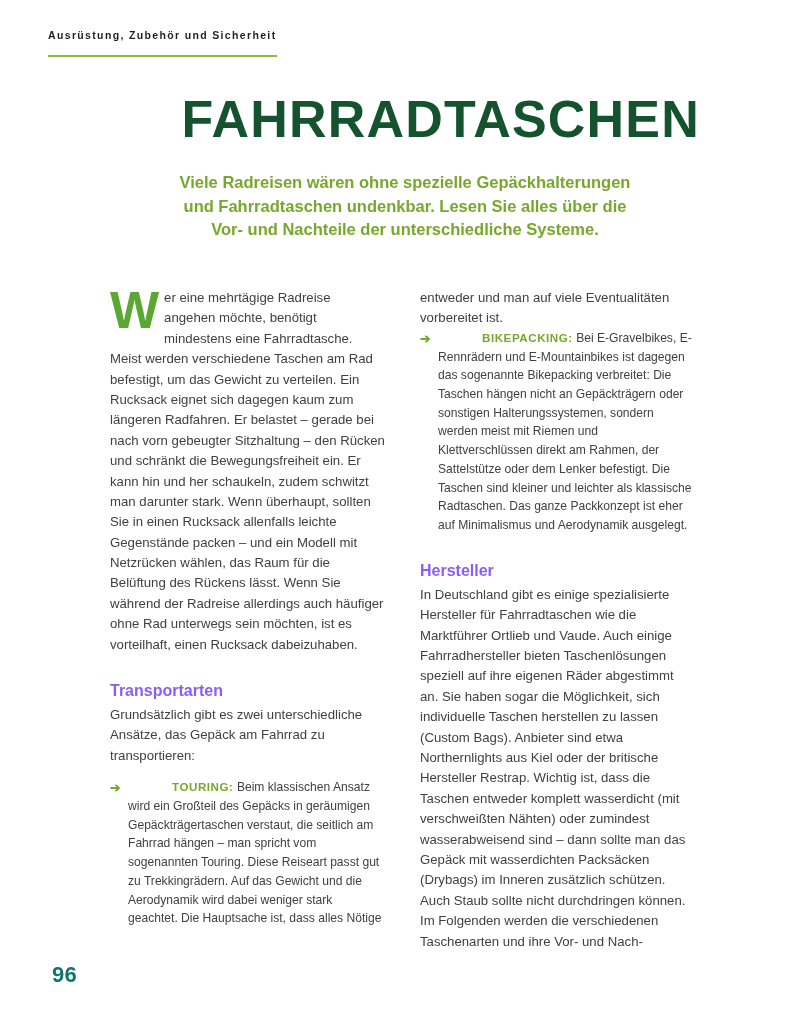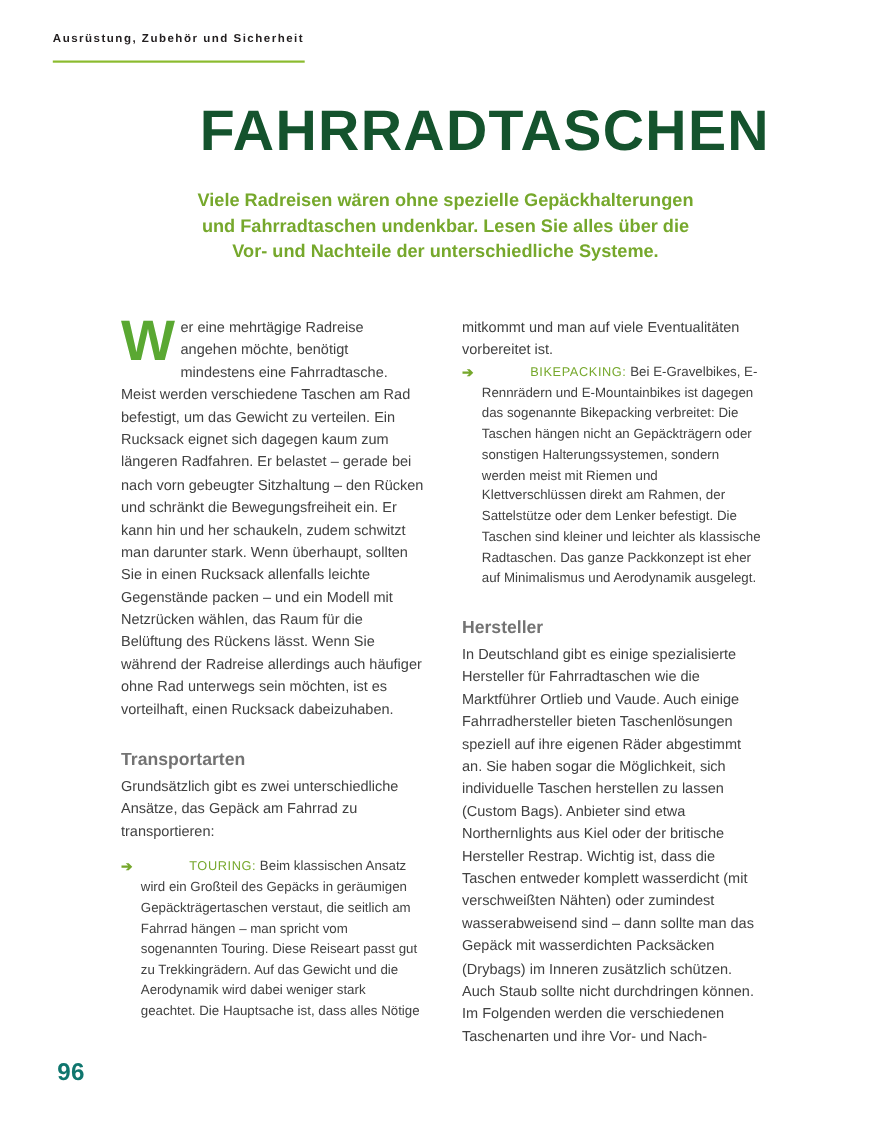--- a/index.html
+++ b/index.html
@@ -92,21 +92,21 @@
     line-height: 0.82;
     font-weight: bold;
     color: #5aa832;
     margin: 1px 6px 0 0;
     letter-spacing: -1px;
   }
 
   h2.section-head {
     font-size: 16px;
     font-weight: bold;
-    color: #737373;
+    color: #8b5cf6;
     margin: 26px 0 4px 0;
     line-height: 1.25;
   }
 
   ul.list {
     list-style: none;
     margin: 12px 0 0 0;
     padding: 0;
   }
   ul.list li {
@@ -122,21 +122,21 @@
     position: absolute;
     left: 0;
     top: 1px;
     color: #76a82c;
     font-size: 12.5px;
     line-height: 1.55;
     font-weight: bold;
   }
   .li-label {
     color: #76a82c;
-    font-weight: normal;
+    font-weight: bold;
     letter-spacing: 0.55px;
     font-size: 11.6px;
     padding-left: 44px;
   }
   ul.list li .li-text {
     font-size: 12.1px;
     line-height: 1.55;
   }
 
   
@@ -179,21 +179,21 @@
 
       <ul class="list">
         <li>
           <span class="arrow-icon">➔</span>
           <span class="li-text"><span class="li-label">TOURING:</span><span> Beim klassischen Ansatz wird ein Großteil des Gepäcks in geräumigen Gepäckträgertaschen verstaut, die seitlich am Fahrrad hängen – man spricht vom sogenannten Touring. Diese Reiseart passt gut zu Trekkingrädern. Auf das Gewicht und die Aerodynamik wird dabei weniger stark geachtet. Die Hauptsache ist, dass alles Nötige</span></span>
         </li>
       </ul>
     </div>
 
     <div class="col col-right">
-      <p class="body">mitkommt und man auf viele Eventualitäten vorbereitet ist.</p>
+      <p class="body">entweder und man auf viele Eventualitäten vorbereitet ist.</p>
 
       <ul class="list">
         <li>
           <span class="arrow-icon">➔</span>
           <span class="li-text"><span class="li-label">BIKEPACKING:</span><span> Bei E-Gravelbikes, E-Rennrädern und E-Mountainbikes ist dagegen das sogenannte Bikepacking verbreitet: Die Taschen hängen nicht an Gepäckträgern oder sonstigen Halterungssystemen, sondern werden meist mit Riemen und Klettverschlüssen direkt am Rahmen, der Sattelstütze oder dem Lenker befestigt. Die Taschen sind kleiner und leichter als klassische Radtaschen. Das ganze Packkonzept ist eher auf Minimalismus und Aerodynamik ausgelegt.</span></span>
         </li>
       </ul>
 
       <h2 class="section-head">Hersteller</h2>
 

